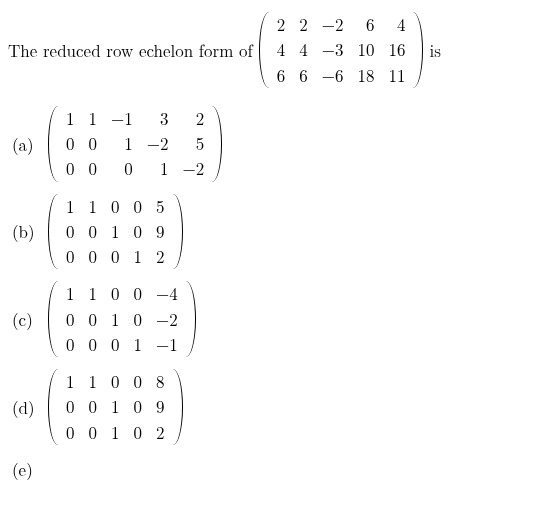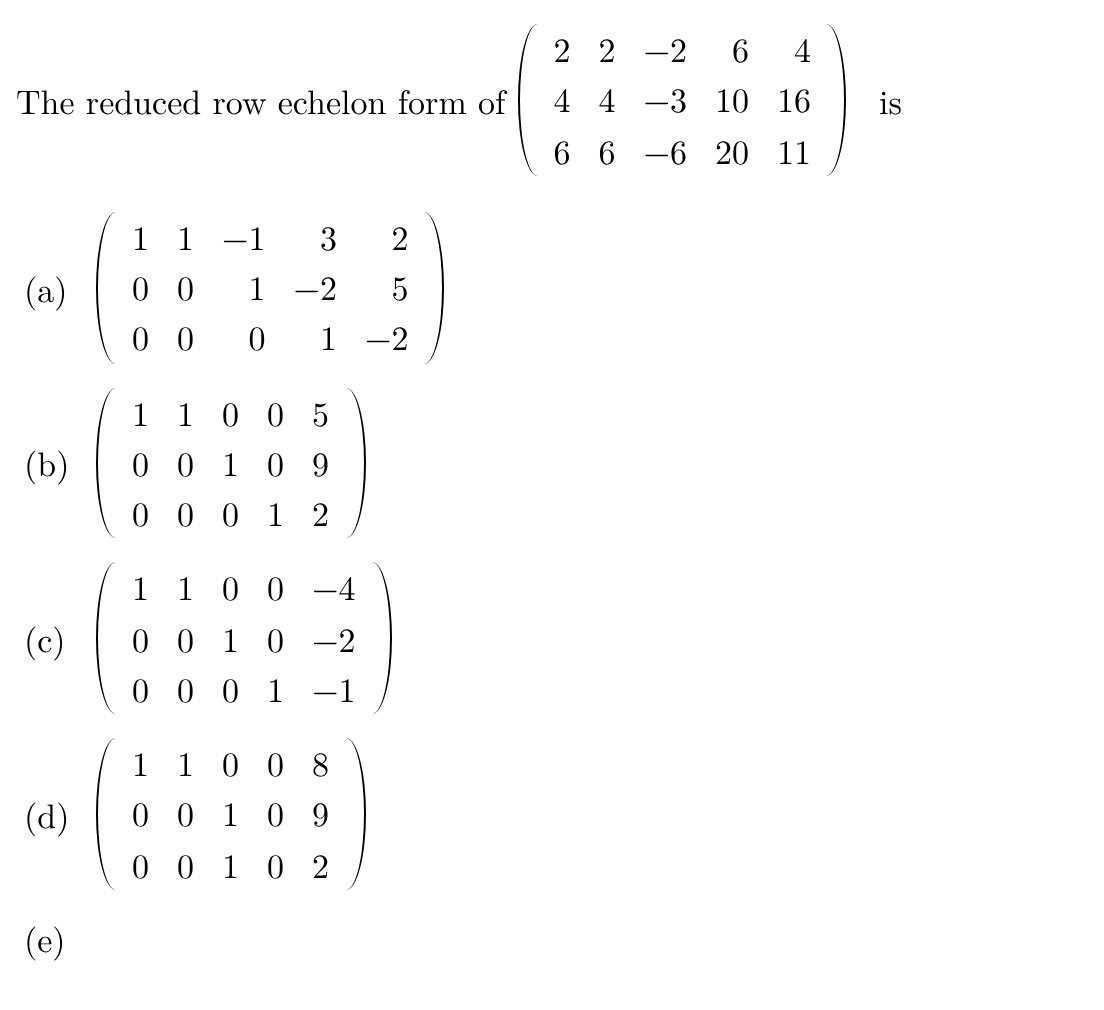--- a/index.html
+++ b/index.html
@@ -11,21 +11,21 @@
       color: #000;
       background: #fff;
     }
     .question-line {
       display: flex;
       align-items: center;
       flex-wrap: nowrap;
       margin-bottom: 18px;
     }
     .question-text { white-space: nowrap; }
-    .trailing { margin-left: 10px; }
+    .trailing { }
     .matrix {
       display: inline-flex;
       align-items: stretch;
       vertical-align: middle;
       margin: 0 6px;
     }
     .paren {
       width: 10px;
       position: relative;
       flex: 0 0 10px;
@@ -85,21 +85,21 @@
         <td>4</td>
         <td>4</td>
         <td>−3</td>
         <td>10</td>
         <td>16</td>
       </tr>
       <tr>
         <td>6</td>
         <td>6</td>
         <td>−6</td>
-        <td>20</td>
+        <td>18</td>
         <td>11</td>
       </tr>
     </tbody>
       </table>
     <span class="paren right"></span>
   </span>
   <span class="trailing">is</span>
 </div>
 
 <div class="options">

